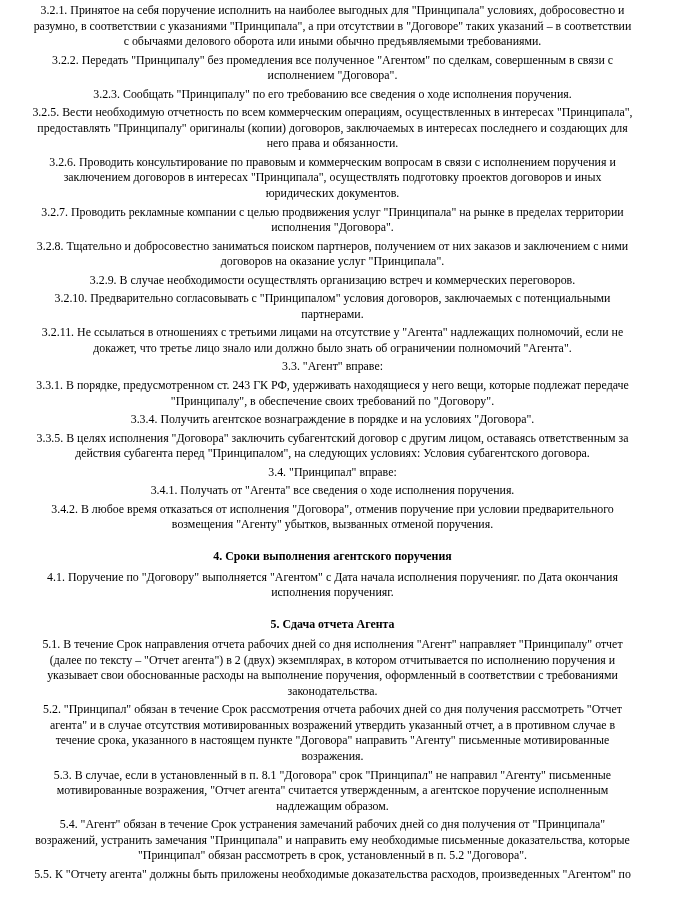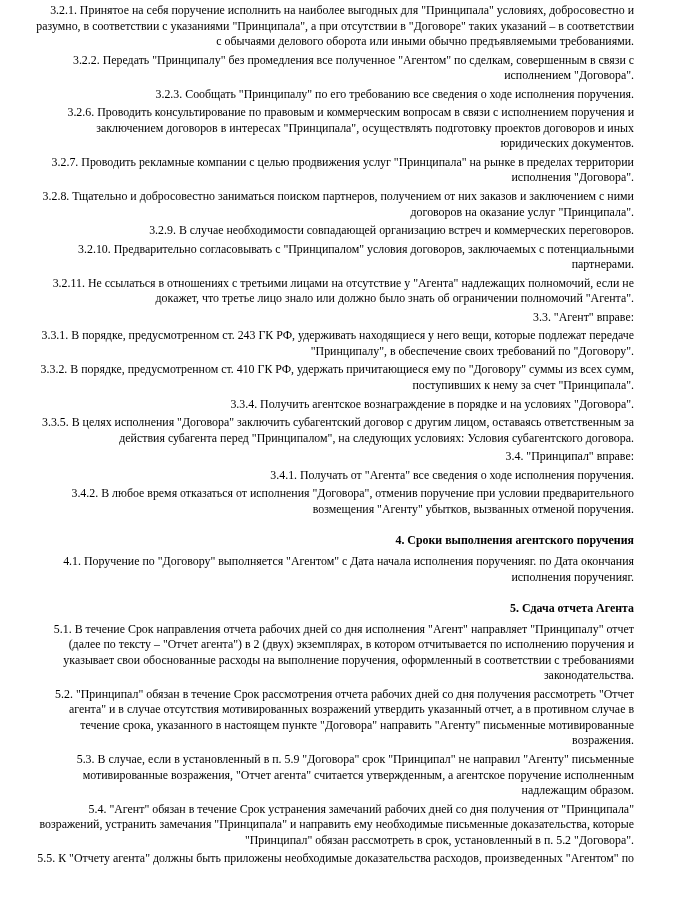--- a/index.html
+++ b/index.html
@@ -15,53 +15,53 @@
   .page {
     box-sizing: border-box;
     width: 640px;
     height: 918px;
     padding: 3px 6px 0 31px;
     background: #ffffff;
     color: #000000;
     font-family: "Liberation Serif", "DejaVu Serif", serif;
     font-size: 11.9px;
     line-height: 15.55px;
-    text-align: right;
+    text-align: center;
   }
   .para {
     margin: 0 0 3px 0;
   }
   .heading {
     font-weight: 700;
     margin: 16px 0 5px 0;
     font-family: Liberation Serif, serif;
   }
 </style>
 </head>
 <body>
 
 <div class="page">
   <p class="para">3.2.1. Принятое на себя поручение исполнить на наиболее выгодных для "Принципала" условиях, добросовестно и разумно, в соответствии с указаниями "Принципала", а при отсутствии в "Договоре" таких указаний – в соответствии с обычаями делового оборота или иными обычно предъявляемыми требованиями.</p>
   <p class="para">3.2.2. Передать "Принципалу" без промедления все полученное "Агентом" по сделкам, совершенным в связи с исполнением "Договора".</p>
   <p class="para">3.2.3. Сообщать "Принципалу" по его требованию все сведения о ходе исполнения поручения.</p>
+  <p class="para">3.2.5. Вести необходимую отчетность по всем коммерческим операциям, осуществленных в интересах "Принципала", предоставлять "Принципалу" оригиналы (копии) договоров, заключаемых в интересах последнего и создающих для него права и обязанности.</p>
   <p class="para">3.2.6. Проводить консультирование по правовым и коммерческим вопросам в связи с исполнением поручения и заключением договоров в интересах "Принципала", осуществлять подготовку проектов договоров и иных юридических документов.</p>
   <p class="para">3.2.7. Проводить рекламные компании с целью продвижения услуг "Принципала" на рынке в пределах территории исполнения "Договора".</p>
   <p class="para">3.2.8. Тщательно и добросовестно заниматься поиском партнеров, получением от них заказов и заключением с ними договоров на оказание услуг "Принципала".</p>
-  <p class="para">3.2.9. В случае необходимости совпадающей организацию встреч и коммерческих переговоров.</p>
+  <p class="para">3.2.9. В случае необходимости осуществлять организацию встреч и коммерческих переговоров.</p>
   <p class="para">3.2.10. Предварительно согласовывать с "Принципалом" условия договоров, заключаемых с потенциальными партнерами.</p>
   <p class="para">3.2.11. Не ссылаться в отношениях с третьими лицами на отсутствие у "Агента" надлежащих полномочий, если не докажет, что третье лицо знало или должно было знать об ограничении полномочий "Агента".</p>
   <p class="para">3.3. "Агент" вправе:</p>
   <p class="para">3.3.1. В порядке, предусмотренном ст. 243 ГК РФ, удерживать находящиеся у него вещи, которые подлежат передаче "Принципалу", в обеспечение своих требований по "Договору".</p>
-  <p class="para">3.3.2. В порядке, предусмотренном ст. 410 ГК РФ, удержать причитающиеся ему по "Договору" суммы из всех сумм, поступивших к нему за счет "Принципала".</p>
   <p class="para">3.3.4. Получить агентское вознаграждение в порядке и на условиях "Договора".</p>
   <p class="para">3.3.5. В целях исполнения "Договора" заключить субагентский договор с другим лицом, оставаясь ответственным за действия субагента перед "Принципалом", на следующих условиях: Условия субагентского договора.</p>
   <p class="para">3.4. "Принципал" вправе:</p>
   <p class="para">3.4.1. Получать от "Агента" все сведения о ходе исполнения поручения.</p>
   <p class="para">3.4.2. В любое время отказаться от исполнения "Договора", отменив поручение при условии предварительного возмещения "Агенту" убытков, вызванных отменой поручения.</p>
   <p class="heading">4. Сроки выполнения агентского поручения</p>
   <p class="para">4.1. Поручение по "Договору" выполняется "Агентом" с Дата начала исполнения порученияг. по Дата окончания исполнения порученияг.</p>
   <p class="heading">5. Сдача отчета Агента</p>
   <p class="para">5.1. В течение Срок направления отчета рабочих дней со дня исполнения "Агент" направляет "Принципалу" отчет (далее по тексту – "Отчет агента") в 2 (двух) экземплярах, в котором отчитывается по исполнению поручения и указывает свои обоснованные расходы на выполнение поручения, оформленный в соответствии с требованиями законодательства.</p>
   <p class="para">5.2. "Принципал" обязан в течение Срок рассмотрения отчета рабочих дней со дня получения рассмотреть "Отчет агента" и в случае отсутствия мотивированных возражений утвердить указанный отчет, а в противном случае в течение срока, указанного в настоящем пункте "Договора" направить "Агенту" письменные мотивированные возражения.</p>
-  <p class="para">5.3. В случае, если в установленный в п. 5.9 "Договора" срок "Принципал" не направил "Агенту" письменные мотивированные возражения, "Отчет агента" считается утвержденным, а агентское поручение исполненным надлежащим образом.</p>
+  <p class="para">5.3. В случае, если в установленный в п. 8.1 "Договора" срок "Принципал" не направил "Агенту" письменные мотивированные возражения, "Отчет агента" считается утвержденным, а агентское поручение исполненным надлежащим образом.</p>
   <p class="para">5.4. "Агент" обязан в течение Срок устранения замечаний рабочих дней со дня получения от "Принципала" возражений, устранить замечания "Принципала" и направить ему необходимые письменные доказательства, которые "Принципал" обязан рассмотреть в срок, установленный в п. 5.2 "Договора".</p>
   <p class="para">5.5. К "Отчету агента" должны быть приложены необходимые доказательства расходов, произведенных "Агентом" по</p>
 </div>
 
 </body></html>

